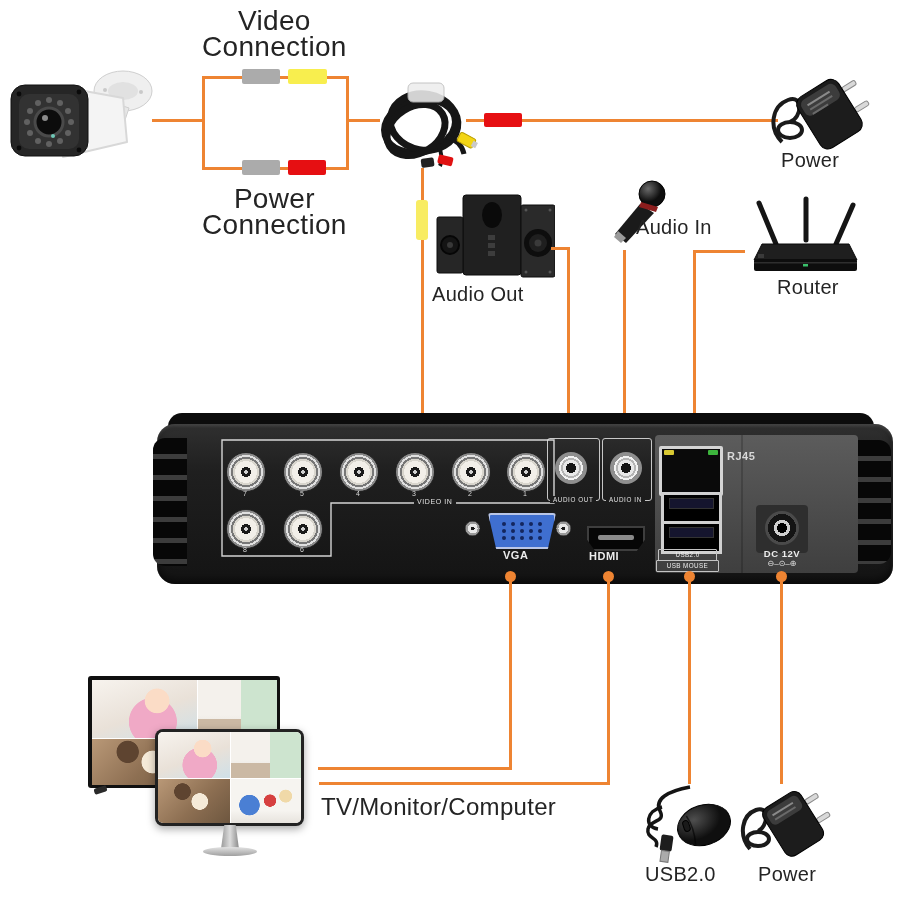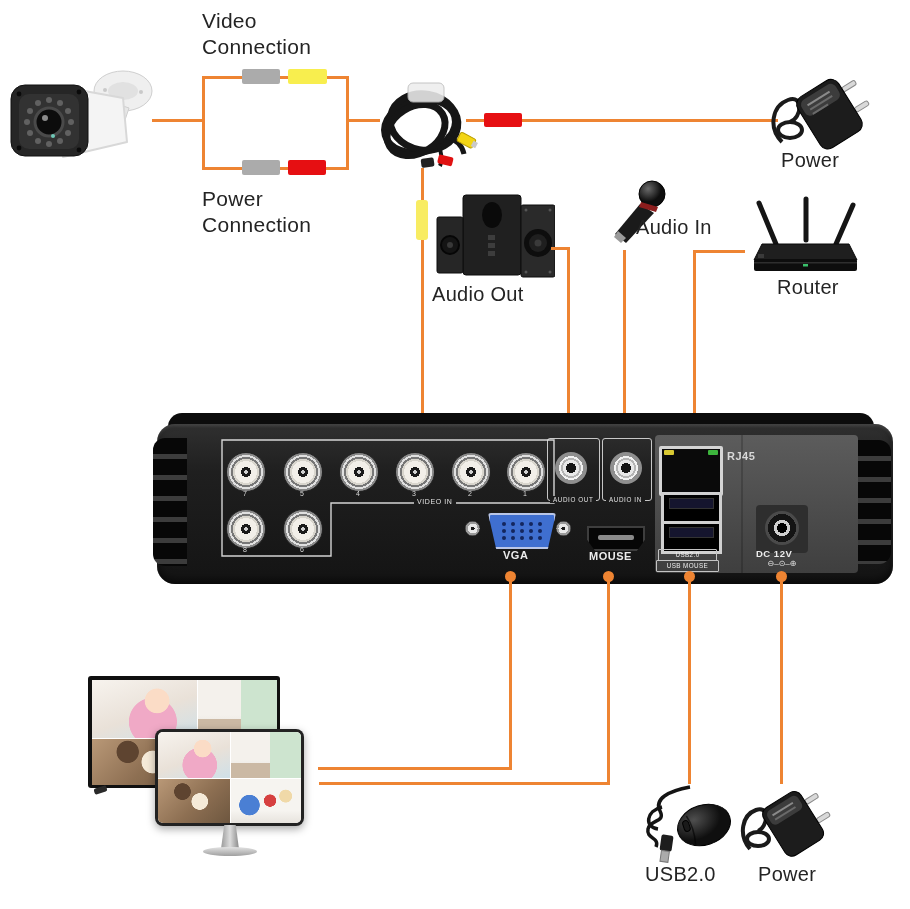--- a/index.html
+++ b/index.html
@@ -1,19 +1,19 @@
 <!DOCTYPE html>
 <html><head>
 <meta charset="utf-8">
 <style>
   html,body{margin:0;padding:0;background:#fff;}
   .stage{position:relative;width:910px;height:909px;background:#ffffff;overflow:hidden;
          font-family:"Liberation Sans",sans-serif;}
   .lbl{position:absolute;color:#242424;letter-spacing:.3px;}
-  .lbl-lg{font-size:21px;line-height:26px;}
+  .lbl-lg{font-size:28px;line-height:26px;text-align:center;}
   .lbl-md{font-size:20px;}
   .lbl-xl{font-size:24px;}
   .line{position:absolute;background:#ee8432;}
   .dot{position:absolute;width:11px;height:11px;border-radius:50%;background:#ee8432;}
   .blk{position:absolute;border-radius:2px;}
   .dev{position:absolute;}
 
   
   .dvr-lip{position:absolute;left:168px;top:413px;width:706px;height:30px;background:#0c0c0c;
            border-radius:14px 14px 4px 4px;}
@@ -306,25 +306,25 @@
         <span class="vga-pin"></span>
         <span class="vga-pin"></span>
         <span class="vga-pin"></span>
         <span class="vga-pin"></span>
         <span class="vga-pin"></span>
       </div>
   </div>
   <span class="white-port-lbl" style="left:503px;top:549px">VGA</span>
 
   <div class="hdmi"></div>
-  <span class="white-port-lbl" style="left:589px;top:550px;font-weight:800">MOUSE</span>
+  <span class="white-port-lbl" style="left:589px;top:550px;font-weight:800">HDMI</span>
 
   <div class="dc-recess"></div>
   <div class="dc-barrel"></div>
-  <span class="white-port-lbl" style="left:756px;top:548px;width:52px;font-size:9.5px">DC 12V</span>
+  <span class="white-port-lbl" style="left:756px;top:548px;width:52px;text-align:center;font-size:9.5px">DC 12V</span>
   <span style="position:absolute;left:756px;top:559px;width:52px;text-align:center;font-size:8px;color:#e8e8e8">⊖–⊙–⊕</span>
 
   <div class="dot" style="left:505px;top:571px"></div>
   <div class="dot" style="left:603px;top:571px"></div>
   <div class="dot" style="left:684px;top:571px"></div>
   <div class="dot" style="left:776px;top:571px"></div>
   <div class="line" style="left:509px;top:576px;width:3px;height:194px"></div>
   <div class="line" style="left:318px;top:767px;width:194px;height:3px"></div>
   <div class="line" style="left:607px;top:576px;width:3px;height:209px"></div>
   <div class="line" style="left:319px;top:782px;width:291px;height:3px"></div>
@@ -346,20 +346,21 @@
     <div class="quad">
       <div class="q-baby"></div>
         <div class="q-room"></div>
         <div class="q-dog"></div>
         <div class="q-kids"></div>
     </div>
   </div>
   <div class="mon-neck"></div>
   <div class="mon-base"></div>
 
+  <div class="lbl lbl-xl" style="left:321px;top:793px">TV/Monitor/Computer</div>
 
   <svg class="dev" style="left:638px;top:785px" width="95" height="80" viewBox="0 0 95 80">
     <defs>
         <radialGradient id="mouseg" cx="35%" cy="30%">
           <stop offset="0" stop-color="#4f4f4f"></stop>
           <stop offset="1" stop-color="#0f0f0f"></stop>
         </radialGradient>
       </defs>
     <path d="M52,2 C30,6 16,14 22,26 C28,38 12,34 10,44 C8,54 22,52 18,62" fill="none" stroke="#141414" stroke-width="3.5"></path>
     <path d="M24,22 C8,26 6,42 20,44" fill="none" stroke="#141414" stroke-width="3.5"></path>

